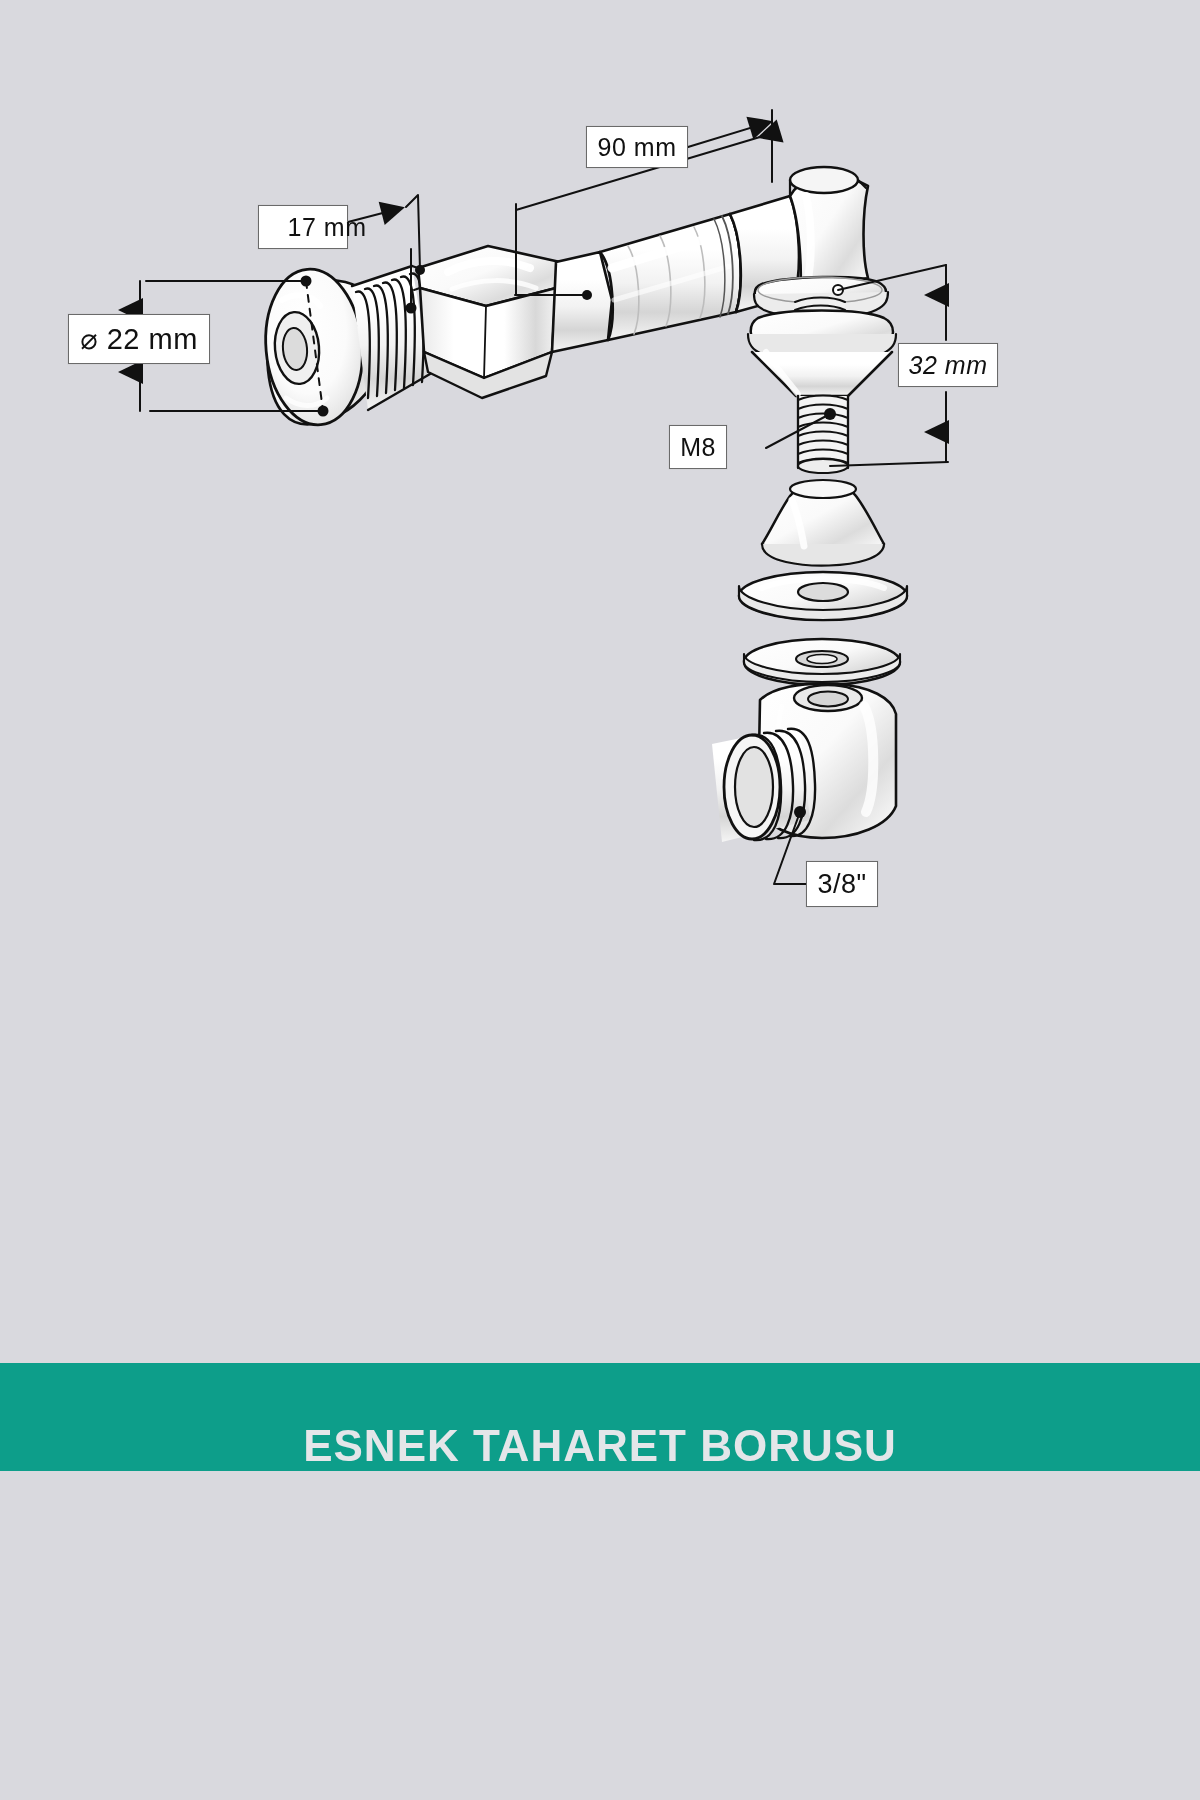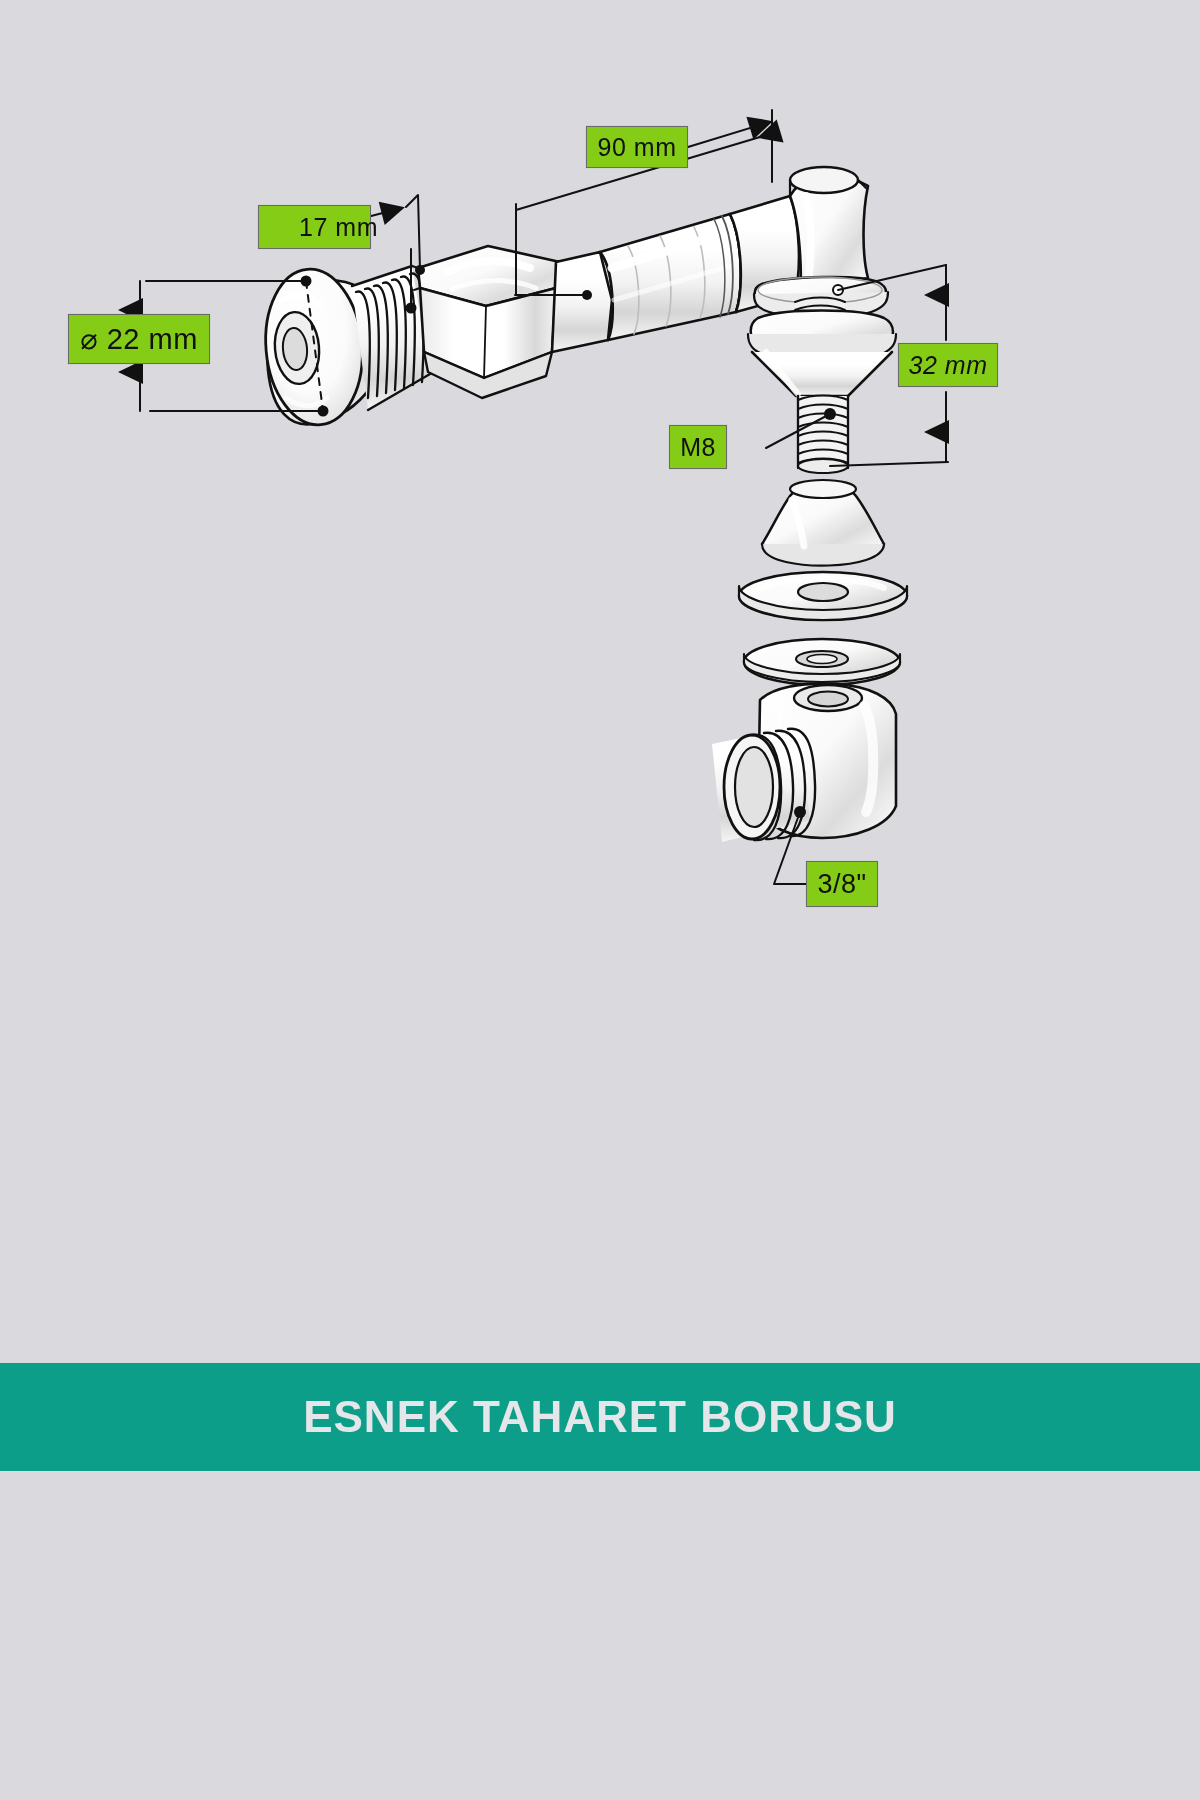--- a/index.html
+++ b/index.html
@@ -12,41 +12,41 @@
     position:relative;
   }
   #page { position:relative; width:1200px; height:1800px; }
 
   
   #drawing { position:absolute; left:0; top:0; width:1200px; height:1800px; }
 
   
   .dimbox{
     position:absolute;
-    background:#84cc16;
+    background:#ffffff;
     border:1.5px solid #6a6a6a;
     color:#111;
     font-family:"Liberation Sans", sans-serif;
     display:flex; align-items:center; justify-content:center;
     white-space:nowrap;
     letter-spacing:.5px;
     box-shadow:0 0 0 .5px rgba(0,0,0,.06);
   }
   .dimbox.d22{ left:68px;  top:314px; width:142px; height:50px; font-size:29px; }
-  .dimbox.d17{ left:258px; top:205px; width:113px;  height:44px; font-size:25px;padding-left:48px; }
+  .dimbox.d17{ left:258px; top:205px; width:90px;  height:44px; font-size:25px;padding-left:48px; }
   .dimbox.d90{ left:586px; top:126px; width:102px; height:42px; font-size:25px; }
   .dimbox.d32{ left:898px; top:343px; width:100px; height:44px; font-size:25px;font-style:italic; }
   .dimbox.m8 { left:669px; top:425px; width:58px;  height:44px; font-size:25px; }
   .dimbox.t38{ left:806px; top:861px; width:72px;  height:46px; font-size:27px; }
 
   
   #banner{
     position:absolute; left:0; top:1363px; width:1200px; height:108px;
     background:#0d9e8a;
-    display:flex; align-items:center; justify-content:center;
+    display:flex; align-items:flex-end; justify-content:center;
   }
   #banner-text{
     color:#e4e6e9;
     font-size:44px;
     font-weight:bold;
     letter-spacing:1px;
     font-family:"Liberation Sans", sans-serif;
   }
 
   

